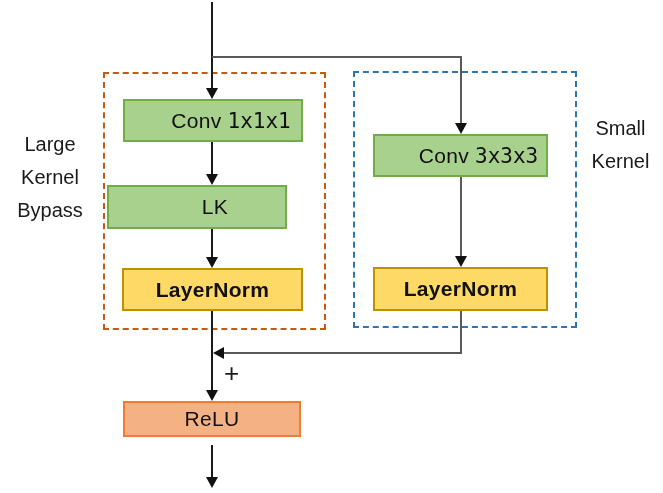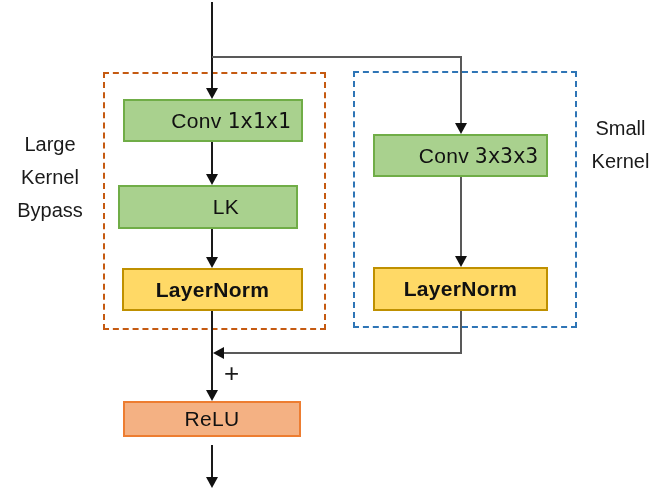--- a/index.html
+++ b/index.html
@@ -58,21 +58,21 @@
   <div class="arr down" style="left:455px;top:123px;"></div>
 
   <div class="node green" style="left:123px;top:99px;width:180px;height:43px;">
     <span>Conv</span>
       <span class="dims">1x1x1</span>
   </div>
 
   <div class="line v" style="left:211px;top:142px;height:34px;"></div>
   <div class="arr down" style="left:206px;top:174px;"></div>
 
-  <div class="node green" style="left:118px;top:185px;width:180px;height:44px;">
+  <div class="node green" style="left:107px;top:185px;width:180px;height:44px;">
     <span>LK</span>
   </div>
 
   <div class="line v" style="left:211px;top:229px;height:30px;"></div>
   <div class="arr down" style="left:206px;top:257px;"></div>
 
   <div class="node yellow" style="left:122px;top:268px;width:181px;height:43px;">
     <span>LayerNorm</span>
   </div>
 

